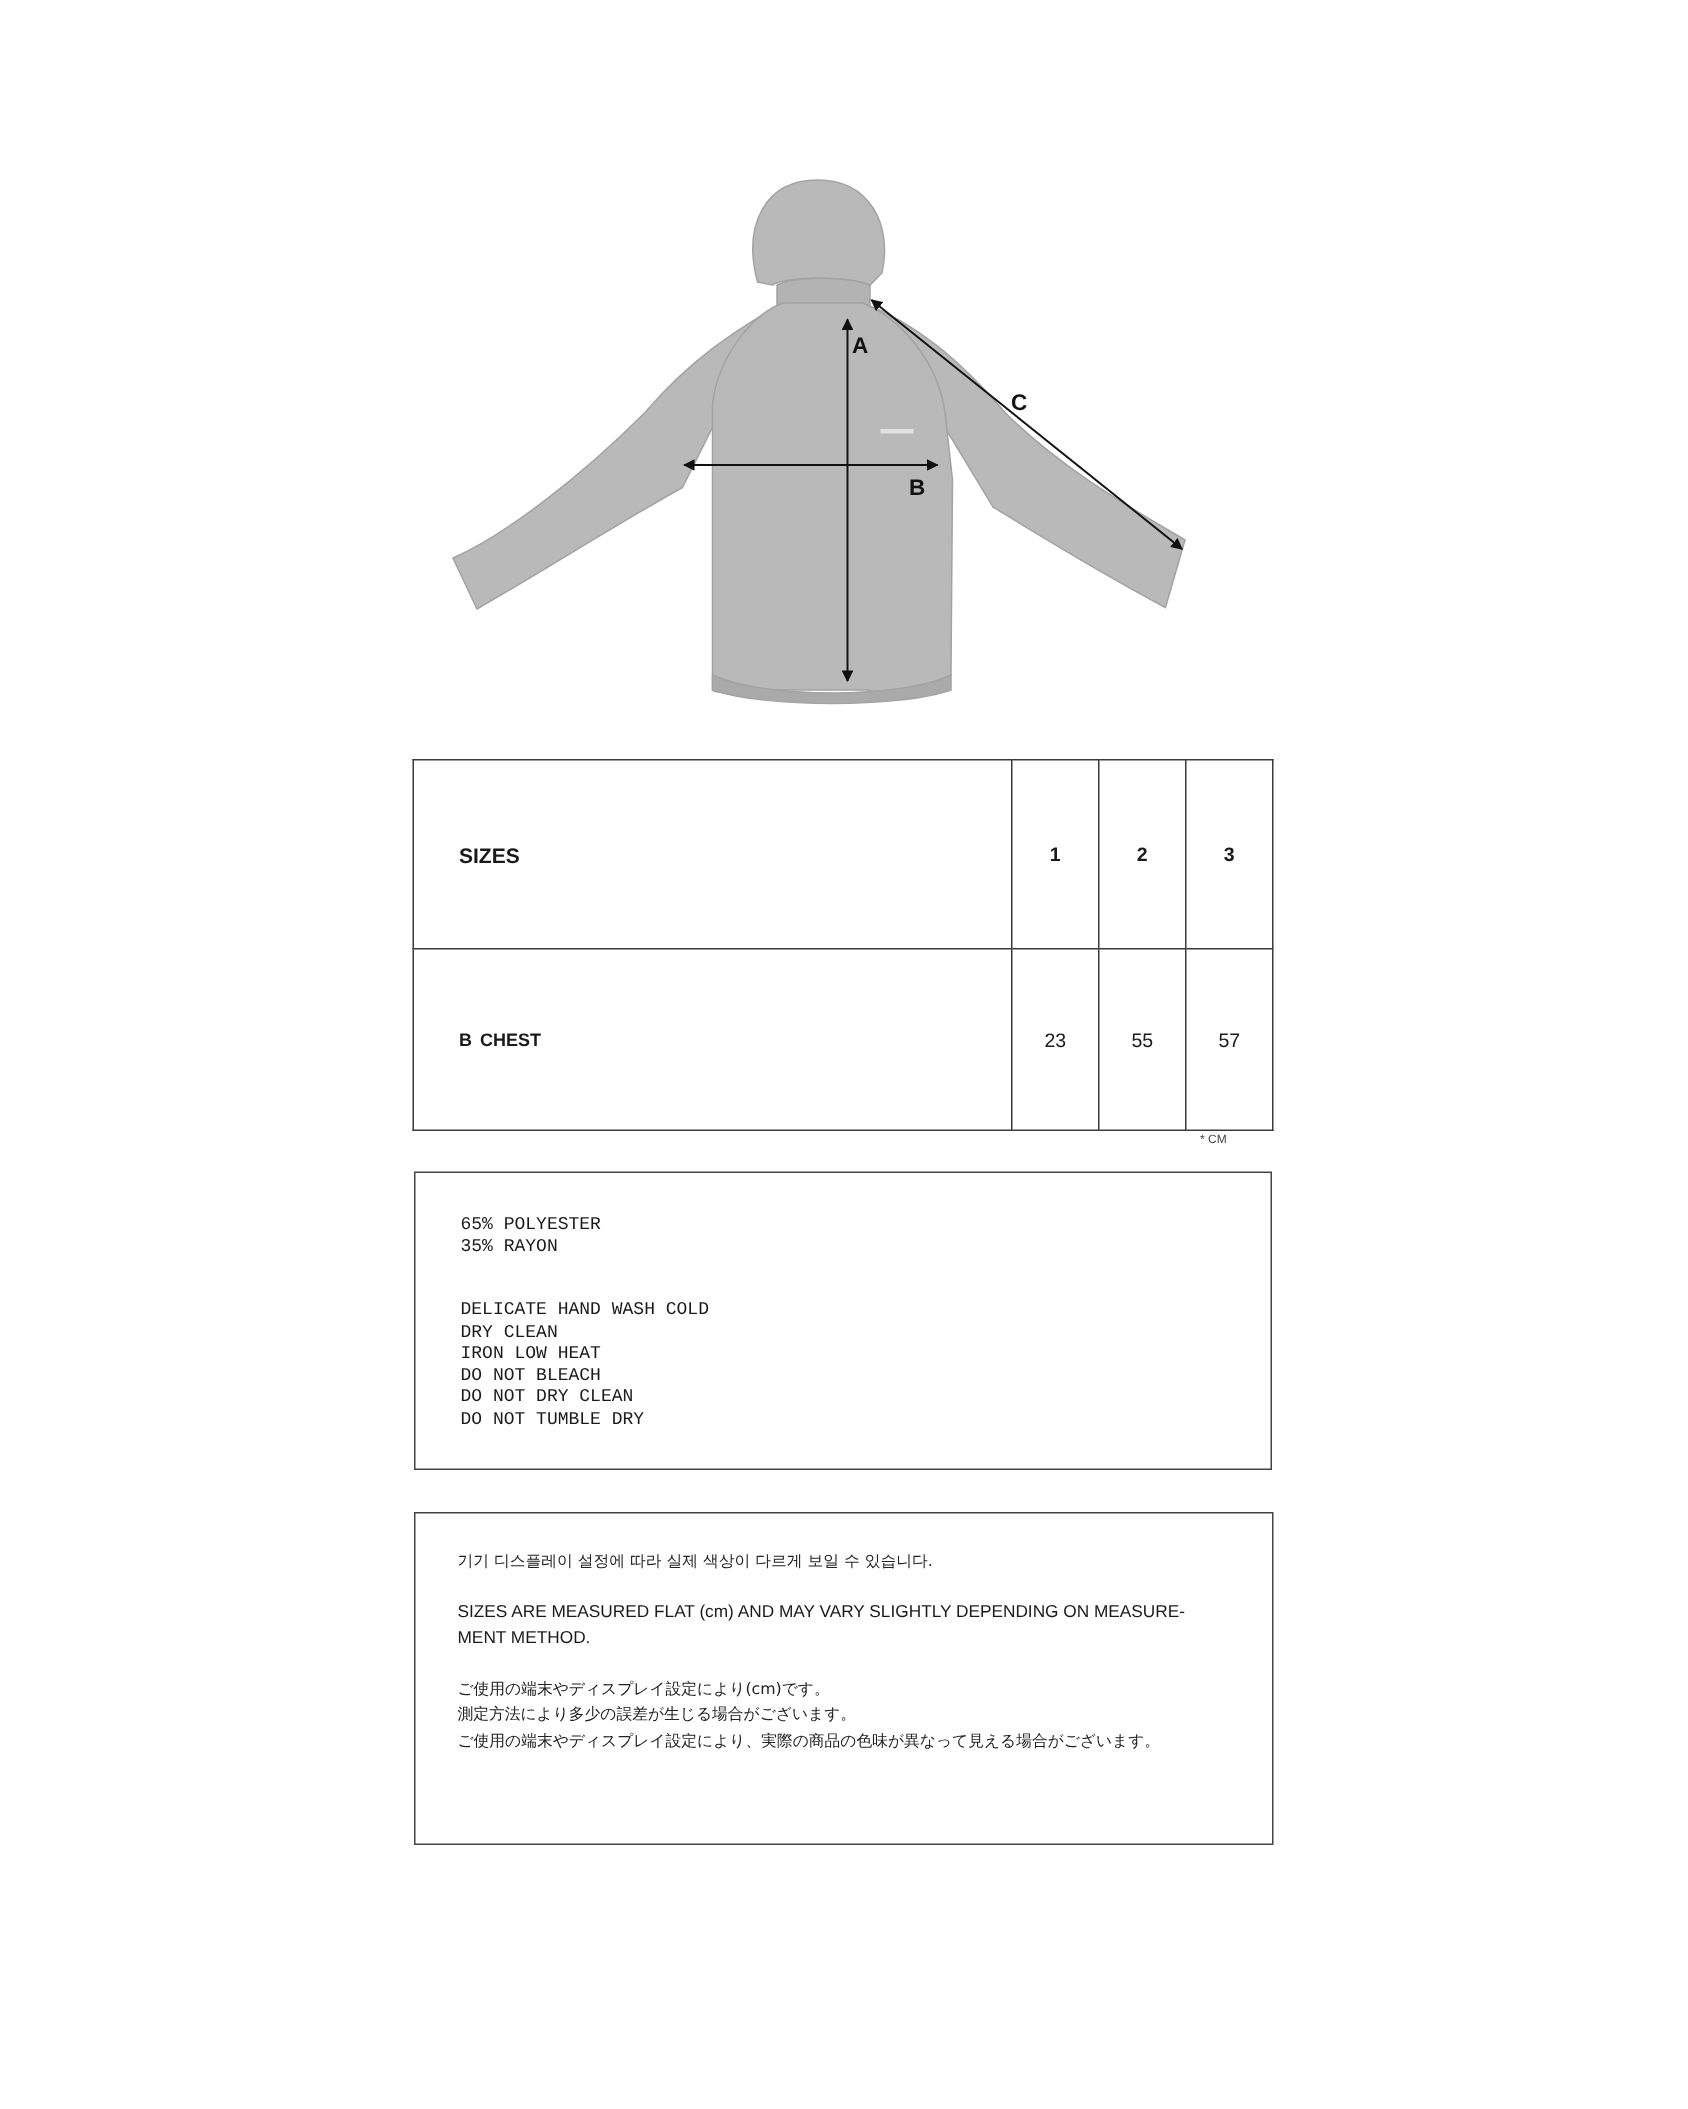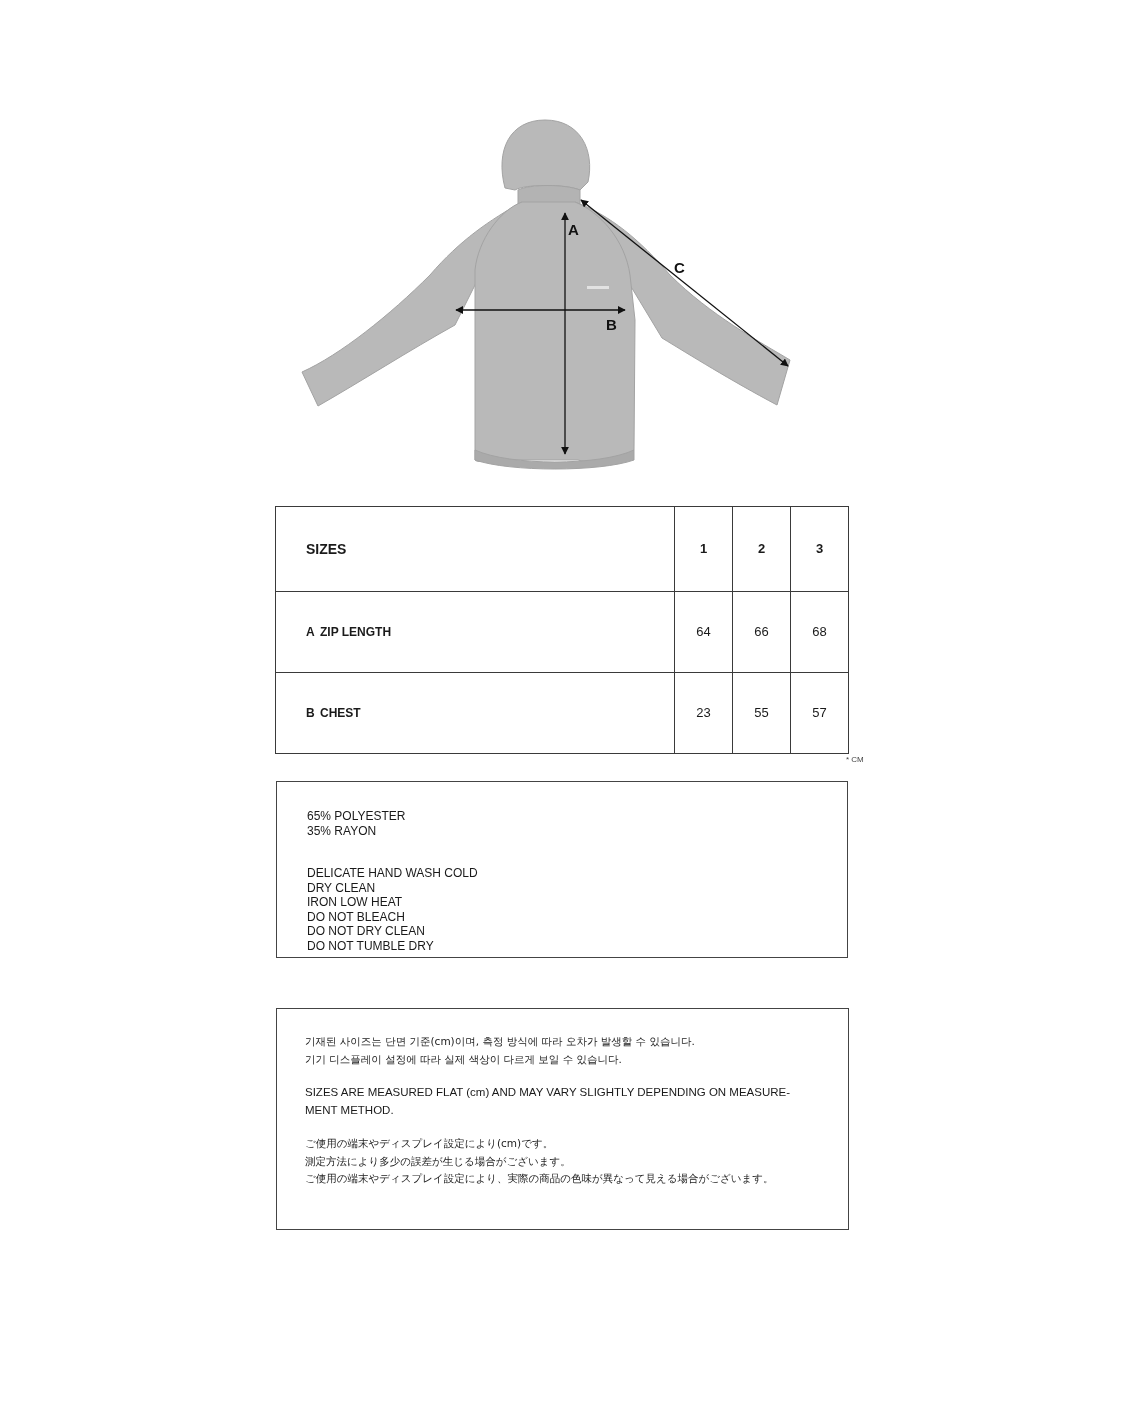--- a/index.html
+++ b/index.html
@@ -15,25 +15,25 @@
   .size-table td, .size-table th { border: 1.5px solid #3a3a3a; padding: 0; }
   .size-table .lbl { text-align: left; padding-left: 30px; }
   .size-table .num { text-align: center; width: 57px; }
   .size-table tr.head { height: 65px; }
   .size-table tr.row { height: 62px; }
   .size-table th.lbl { font-size: 14px; font-weight: bold; }
   .size-table th.num { font-size: 13px; font-weight: bold; }
   .size-table td.lbl { font-size: 12px; font-weight: bold; }
   .size-table td.lbl .letter { display: inline-block; width: 14px; }
   .size-table td.num { font-size: 13px; font-weight: normal; }
-  .unit-note { position: absolute; left: 846px; top: 755px; font-size: 8px; color: #444; }
+  .unit-note { position: absolute; left: 800px; top: 755px; font-size: 8px; color: #444; }
 
   
-  .care-box { position: absolute; left: 276px; top: 781px; width: 572px; height: 177px;
-              border: 1.5px solid #444; box-sizing: border-box; }
+  .care-box { position: absolute; left: 276px; top: 781px; width: 572px; height: 199px;
+              border: 1.5px solid #444; box-sizing: border-box; font-family: Liberation Mono, monospace; }
   .care-box .lines { position: absolute; left: 30px; top: 27px; font-size: 12px; line-height: 14.5px; }
   .care-box .lines div { white-space: nowrap; }
   .care-box .gap { height: 28px; }
 
   
   .notice-box { position: absolute; left: 276px; top: 1008px; width: 573px; height: 222px;
                 border: 1.5px solid #444; box-sizing: border-box; }
   .notice-box .lines { position: absolute; left: 28px; top: 24px; font-size: 11.5px; line-height: 17.5px; width: 520px; }
   .notice-box .lines div { white-space: nowrap; }
   .notice-box .gap { height: 16px; }
@@ -86,26 +86,20 @@
       <col style="width:58px">
   </colgroup>
   <tbody>
       <tr class="head">
     <th class="lbl">SIZES</th>
     <th class="num">1</th>
     <th class="num">2</th>
     <th class="num">3</th>
   </tr>
   <tr class="row">
-    <td class="lbl"><span class="letter">A</span><span>ZIP LENGTH</span></td>
-    <td class="num">64</td>
-    <td class="num">66</td>
-    <td class="num">68</td>
-  </tr>
-  <tr class="row">
     <td class="lbl"><span class="letter">B</span><span>CHEST</span></td>
     <td class="num">23</td>
     <td class="num">55</td>
     <td class="num">57</td>
   </tr>
 </tbody>
   </table>
 <div class="unit-note">* CM</div>
 
 <div class="care-box">
@@ -117,21 +111,20 @@
     <div>DRY CLEAN</div>
     <div>IRON LOW HEAT</div>
     <div>DO NOT BLEACH</div>
     <div>DO NOT DRY CLEAN</div>
     <div>DO NOT TUMBLE DRY</div>
   </div>
 </div>
 
 <div class="notice-box">
   <div class="lines">
-    <div class="ko">기재된 사이즈는 단면 기준(cm)이며, 측정 방식에 따라 오차가 발생할 수 있습니다.</div>
     <div class="ko">기기 디스플레이 설정에 따라 실제 색상이 다르게 보일 수 있습니다.</div>
     <div class="gap"></div>
     <div>SIZES ARE MEASURED FLAT (cm) AND MAY VARY SLIGHTLY DEPENDING ON MEASURE-</div>
     <div>MENT METHOD.</div>
     <div class="gap"></div>
     <div class="ja">ご使用の端末やディスプレイ設定により(cm)です。</div>
     <div class="ja">測定方法により多少の誤差が生じる場合がございます。</div>
     <div class="ja">ご使用の端末やディスプレイ設定により、実際の商品の色味が異なって見える場合がございます。</div>
   </div>
 </div>

